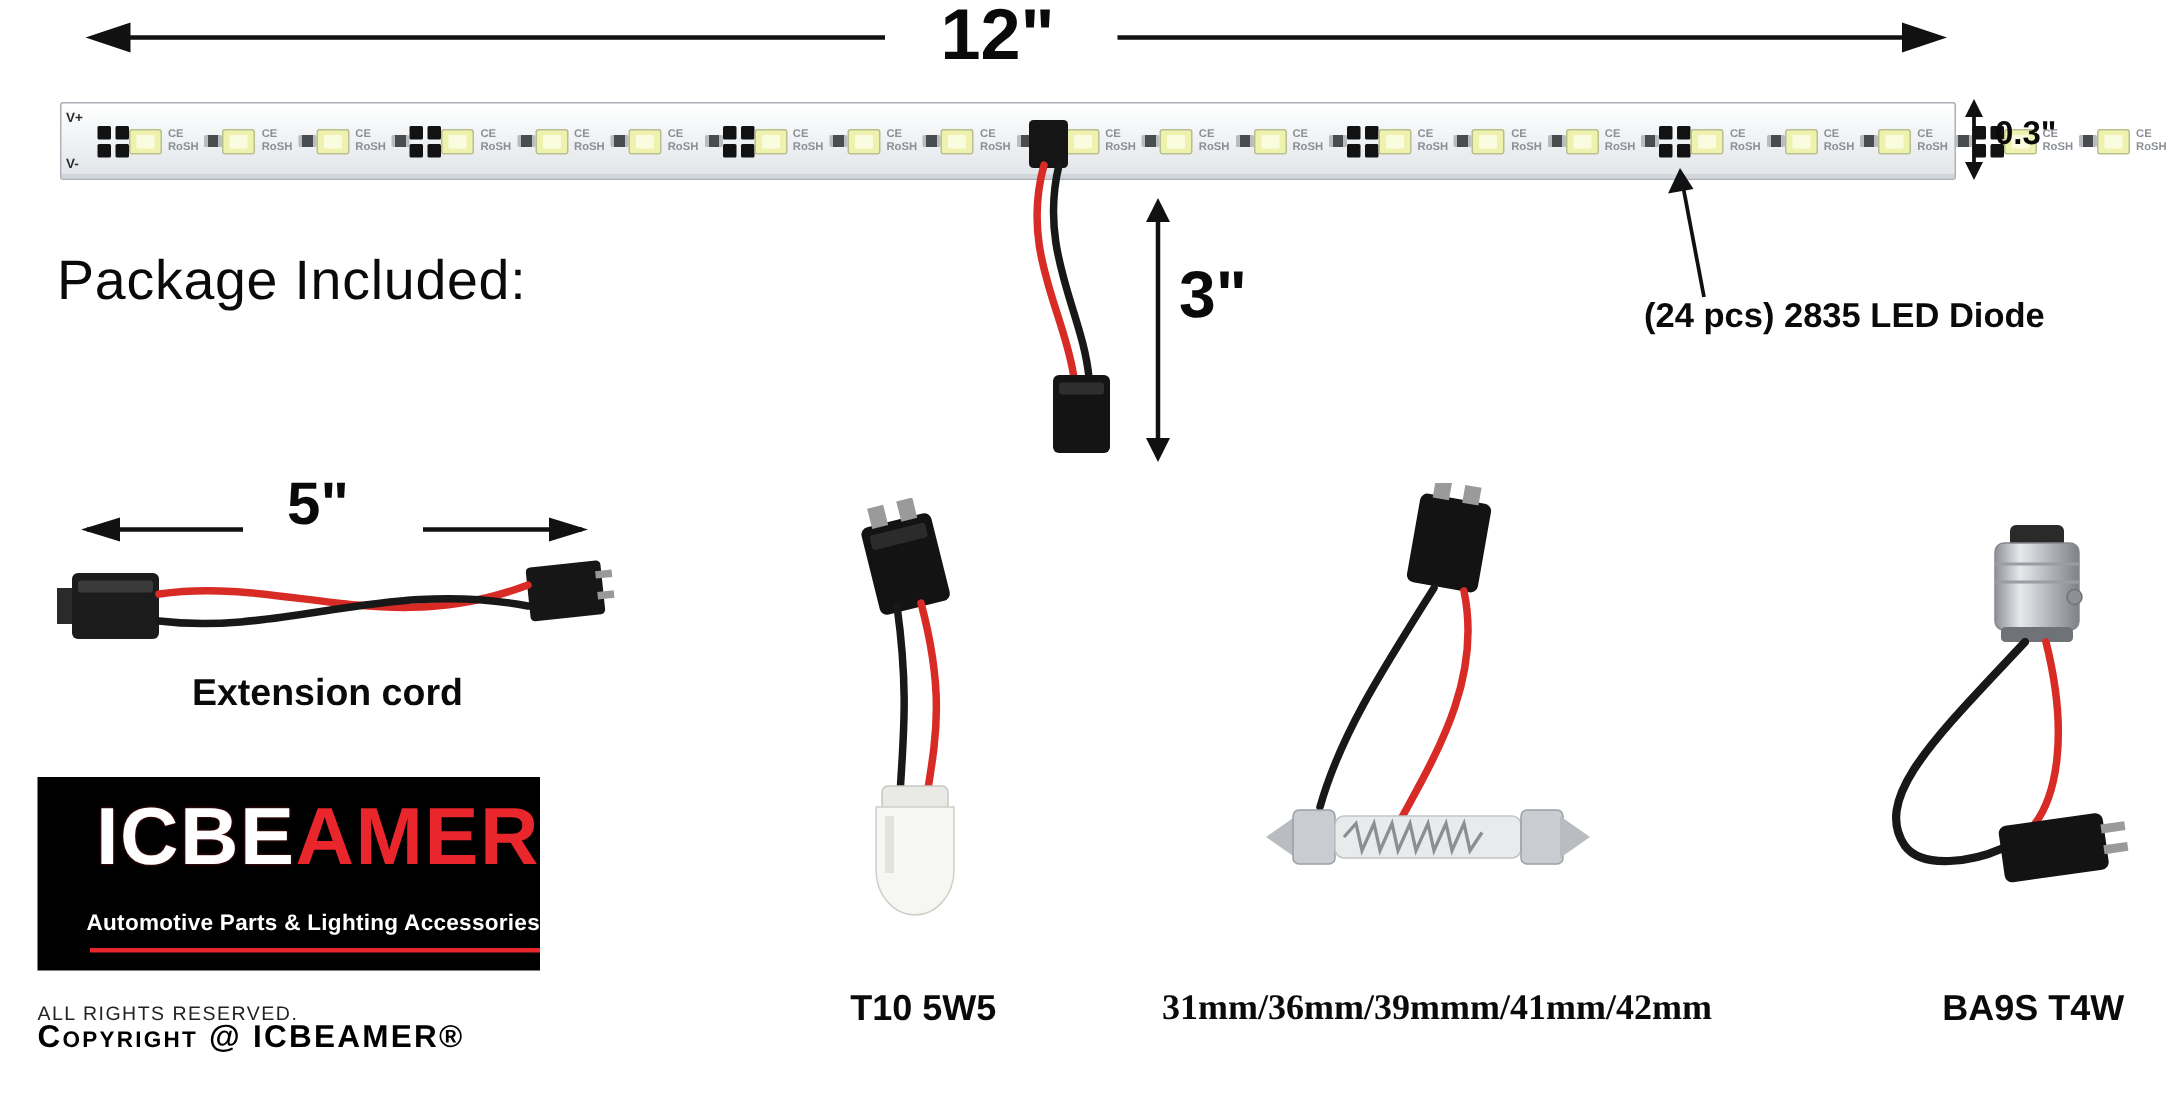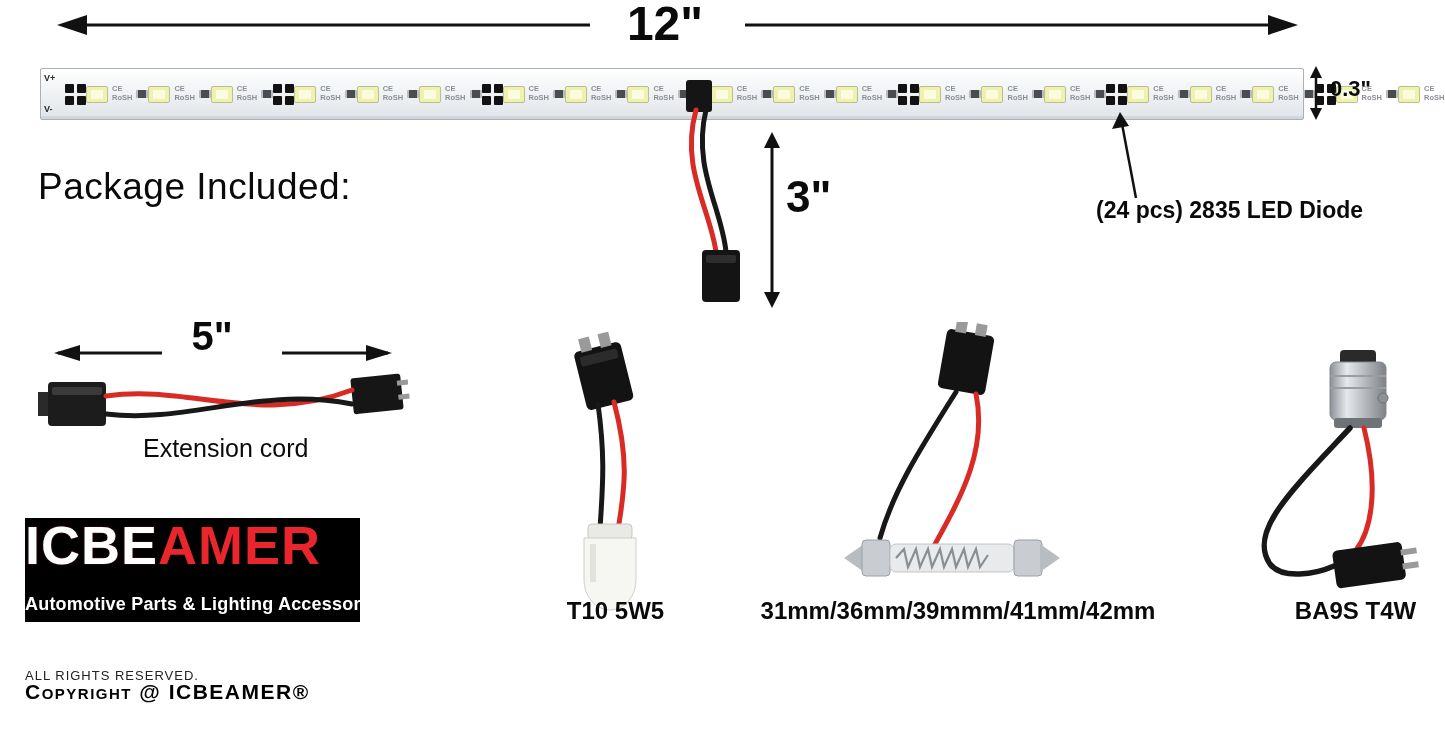--- a/index.html
+++ b/index.html
@@ -47,35 +47,35 @@
   }
 
   
   .wire{fill:none;stroke-width:5;stroke-linecap:round;}
   .wire-red{stroke:var(--wire-red,#d92b25);}
   .wire-black{stroke:var(--wire-black,#181818);}
 
   
   .h-package{left:38px;top:166px;font-size:37px;font-weight:400;letter-spacing:.5px;}
   .callout-led{left:1096px;top:197px;width:352px;font-size:23px;font-weight:700;}
-  .lbl-ext{left:128px;top:434px;font-size:25px;font-weight:400;margin-left:15px;}
-  .adapter-label{top:597px;font-size:24px;font-weight:700;text-align:center;}
+  .lbl-ext{left:128px;top:448px;font-size:25px;font-weight:700;}
+  .adapter-label{top:659px;font-size:24px;font-weight:700;text-align:center;}
   .lbl-t10{left:548px;width:135px;}
-  .lbl-festoon{left:748px;width:420px;}
+  .lbl-festoon{left:748px;width:420px;font-family:Liberation Serif, serif;}
   .lbl-ba9s{left:1288px;width:135px;}
 
   
   .logo{
-    left:25px;top:518px;width:335px;height:104px;background:#000;
-    display:flex;flex-direction:column;align-items:flex-start;justify-content:center;
+    left:25px;top:518px;width:335px;height:129px;background:#000;
+    display:flex;flex-direction:column;align-items:flex-end;justify-content:center;
   }
   .logo-word{font-size:54px;font-weight:800;letter-spacing:1px;line-height:1;white-space:nowrap;}
   .logo-white{color:#ffffff;text-shadow:0 0 2px rgba(232,38,44,.55);}
   .logo-red{color:var(--brand-red,#e8262c);}
-  .logo-tagline{color:#fff;font-size:18px;font-weight:700;letter-spacing:.2px;margin-top:22px;white-space:nowrap;}
+  .logo-tagline{color:#fff;font-size:15px;font-weight:700;letter-spacing:.2px;margin-top:22px;white-space:nowrap;}
   .logo-bar{width:300px;height:3px;background:var(--brand-red,#e8262c);margin-top:8px;}
 
   
   .copyright{left:25px;top:680px;font-size:21px;font-weight:600;font-variant:small-caps;letter-spacing:1.5px;color:#000000;}
   .rights{left:25px;top:668px;font-size:13px;letter-spacing:1px;text-transform:uppercase;color:#222;}
 </style>
 </head>
 <body>
 
 <svg class="abs" style="left:55px;top:6px" width="1245" height="34">

